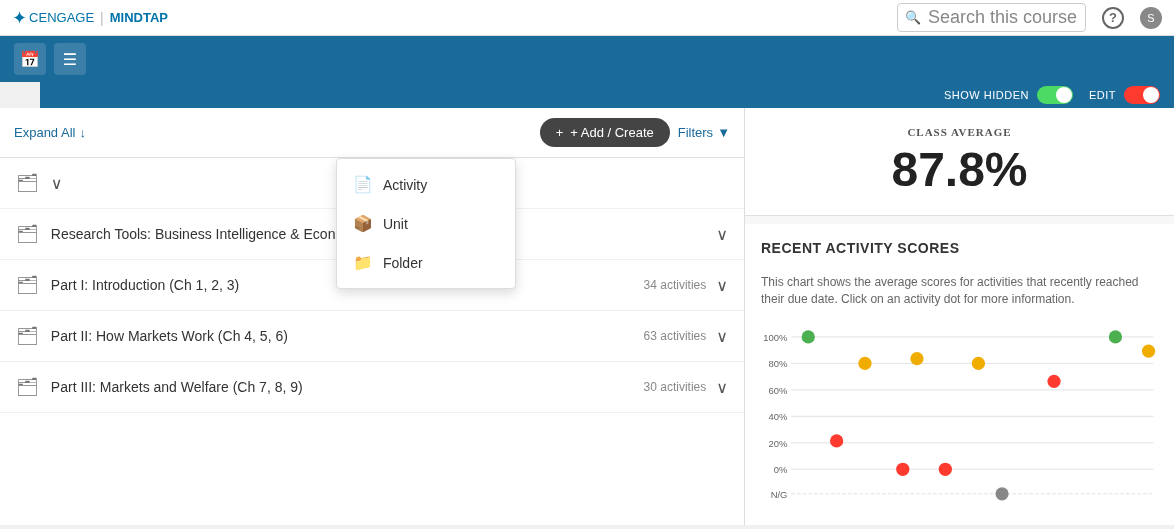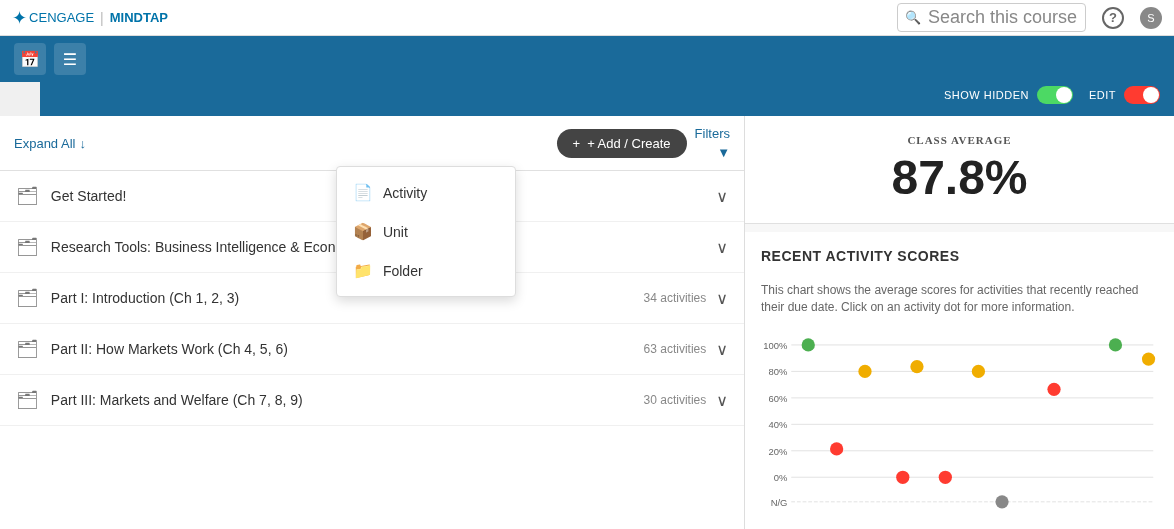--- a/index.html
+++ b/index.html
@@ -22,41 +22,41 @@
       background: #1a6a9a; color: #fff; padding: 10px 14px;
       display: flex; align-items: center; justify-content: space-between; height: 46px;
     }
     .course-title { font-size: 16px; font-weight: bold; letter-spacing: 0.5px; text-transform: uppercase; }
     .course-header-icons { display: flex; gap: 8px; }
     .header-icon-btn { background: rgba(255,255,255,0.15); border: none; color: #fff; width: 32px; height: 32px; border-radius: 4px; cursor: pointer; display: flex; align-items: center; justify-content: center; font-size: 16px; }
 
     
     .sub-header {
       background: #1a6a9a; display: flex; align-items: center; justify-content: flex-end;
-      padding: 4px 14px 12px; gap: 16px; margin-left: 40px;
+      padding: 4px 14px 4px; gap: 16px; margin-left: 40px;
     }
     .toggle-row { display: flex; align-items: center; gap: 8px; color: #fff; font-size: 12px; }
     .toggle { width: 36px; height: 18px; border-radius: 9px; background: #4cd964; position: relative; cursor: pointer; }
     .toggle-knob { width: 16px; height: 16px; border-radius: 50%; background: #fff; position: absolute; top: 1px; right: 1px; }
     .toggle-off { background: #ccc; }
     .toggle-off .toggle-knob { right: auto; left: 1px; }
     .edit-toggle { background: #ff3b30; }
     .edit-toggle .toggle-knob { right: 1px; left: auto; }
 
     
     .main-content { display: flex; height: calc(529px - 36px - 46px - 30px); }
 
     
     .left-panel { flex: 1; background: #fff; overflow-y: auto; position: relative; }
 
     .toolbar { display: flex; align-items: center; justify-content: space-between; padding: 10px 14px; border-bottom: 1px solid #e0e0e0; }
     .expand-all { color: #1a6a9a; font-size: 13px; display: flex; align-items: center; gap: 4px; cursor: pointer; }
     .toolbar-right { display: flex; gap: 8px; align-items: center; }
     .add-create-btn { background: #444; color: #fff; border: none; border-radius: 20px; padding: 7px 16px; font-size: 13px; cursor: pointer; display: flex; align-items: center; gap: 5px; }
-    .filters-btn { color: #1a6a9a; background: none; border: none; font-size: 13px; cursor: pointer; display: flex; align-items: flex-end; gap: 4px; flex-direction: column; }
+    .filters-btn { color: #1a6a9a; background: none; border: none; font-size: 13px; cursor: pointer; display: flex; align-items: flex-end; gap: 4px; }
 
     
     .dropdown-menu {
       position: absolute; top: 50px; left: 50%; transform: translateX(-20%);
       background: #fff; border: 1px solid #ddd; border-radius: 4px;
       box-shadow: 0 4px 12px rgba(0,0,0,0.15); z-index: 100; width: 180px;
       padding: 6px 0;
     }
     .dropdown-item { display: flex; align-items: center; gap: 10px; padding: 10px 16px; cursor: pointer; font-size: 14px; color: #333; }
     .dropdown-icon { font-size: 16px; color: #555; }
@@ -159,21 +159,20 @@
       <div class="dropdown-item">
         <span class="dropdown-icon">📁</span>
         <span>Folder</span>
       </div>
     </div>
 
     <div>
 
       <div class="course-item">
         <span class="folder-icon">🗂</span>
-        <span class="item-title">Get Started!</span>
         <span class="chevron-down">∨</span>
       </div>
 
       <div class="course-item">
         <span class="folder-icon">🗂</span>
         <span class="item-title">Research Tools: Business Intelligence &amp; Economic Data</span>
         <span class="chevron-down">∨</span>
       </div>
 
       <div class="course-item">

